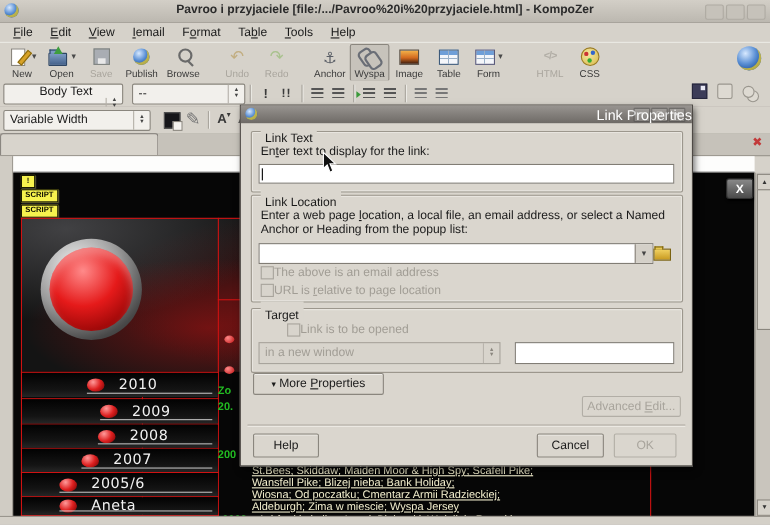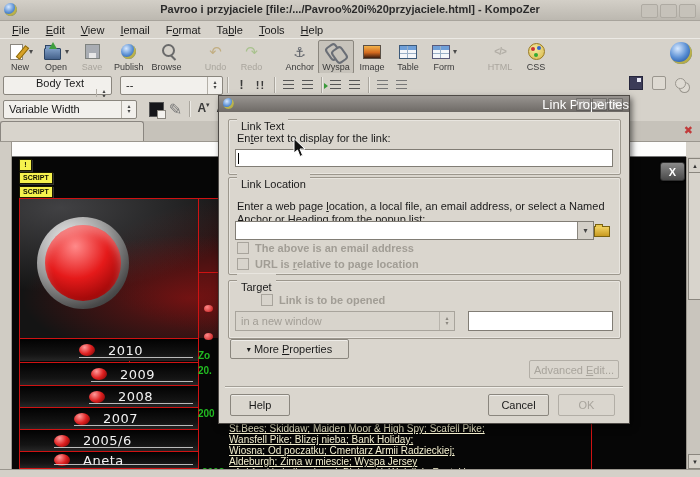--- a/index.html
+++ b/index.html
@@ -107,21 +107,21 @@
   
   #dialog{left:218px;top:95px;width:410px;height:327px;background:#dad6ce;border:1px solid #4e4a46;box-shadow:2px 3px 6px rgba(0,0,0,.55);z-index:10;font-size:11px;}
   #dlg-title{left:0;top:0;right:0;height:16px;background:linear-gradient(#989490,#6e6a66);display:flex;align-items:center;padding:0 3px;}
   #dlg-title .ttl{position:absolute;left:0;right:0;text-align:right;color:#fff;font-weight:normal;font-size:13px;}
   #dlg-globe{left:4px;top:2px;width:11px;height:11px;}
   .dlgbtn{width:13px;height:11px;background:rgba(255,255,255,.15);border:1px solid rgba(0,0,0,.3);border-radius:1px;color:#eee;font-size:8px;line-height:9px;text-align:center;top:2px;}
   .group{border:1px solid #9c978d;border-radius:2px;box-shadow:inset 0 0 0 1px #e8e5df;}
   .legend{position:absolute;top:-7px;left:8px;background:#dad6ce;padding:7px 4px;font-size:11px;}
   .txtinput{background:#fff;border:1px solid #817d75;display:flex;align-items:center;padding-left:2px;}
   .caret{width:1px;height:11px;background:#000;}
-  .cbrow{display:flex;align-items:center;gap:6px;color:#a19d95;font-weight:bold;}
+  .cbrow{display:flex;align-items:center;color:#a19d95;}
   .cbox{width:10px;height:10px;border:1px solid #a8a49c;background:#d8d4cc;flex:none;}
   .dselect{background:#d8d4cc;border:1px solid #a8a49c;color:#a19d95;display:flex;align-items:center;padding-left:5px;}
   .dselect .arrows{margin-left:auto;width:14px;display:flex;flex-direction:column;align-items:center;font-size:6px;line-height:5px;color:#8a867e;border-left:1px solid #b8b4ac;height:100%;justify-content:center;}
   .btn{background:#dad6ce;border:1px solid #8a867e;border-radius:2px;display:flex;align-items:center;justify-content:center;font-size:11px;box-shadow:inset 0 1px 0 #efede9;}
   .btn.disabled{color:#a8a49c;border-color:#b2aea6;box-shadow:none;}
   .comboarrow{margin-left:auto;width:15px;height:100%;background:#d4d0c8;border-left:1px solid #8a867e;display:flex;align-items:center;justify-content:center;font-size:8px;color:#444;}
   .folderic{width:14px;height:9px;background:linear-gradient(#f0d060,#c89a20);border:1px solid #7a6210;position:relative;margin-top:3px;}
   .folderic::before{content:"";position:absolute;top:-3px;left:0;width:6px;height:2px;background:#e8c850;border:1px solid #7a6210;border-bottom:none;}
   .sepline{border-top:1px solid #a39f97;border-bottom:1px solid #f0eee8;}
   #cursor{left:293px;top:138px;z-index:40;}
@@ -449,21 +449,21 @@
       <span>En</span><span class="u">t</span><span>er text to display for the link:</span>
     </div>
     <div class="abs txtinput" style="left:16px;top:53px;width:374px;height:16px;">
       <span class="caret"></span>
       <span></span>
     </div>
 
     <div class="abs group" style="left:9px;top:81px;width:391px;height:96px;">
       <span class="legend">Link Location</span>
     </div>
-    <div class="abs" style="left:18px;top:94px;width:374px;line-height:13px;margin-top:10px;">
+    <div class="abs" style="left:18px;top:94px;width:374px;line-height:13px;">
       <span>Enter a web page </span><span class="u">l</span><span>ocation, a local file, an email address, or select a Named Anchor or Heading from the popup list:</span>
     </div>
     <div class="abs txtinput" style="left:16px;top:125px;width:353px;height:17px;padding-left:4px;">
       <span></span>
       <span class="comboarrow">▾</span>
     </div>
     <div class="abs" style="left:374px;top:125px;width:18px;height:17px;display:flex;align-items:center;justify-content:center;">
       <span class="folderic"></span>
     </div>
     <div class="abs cbrow" style="left:18px;top:146px;">

